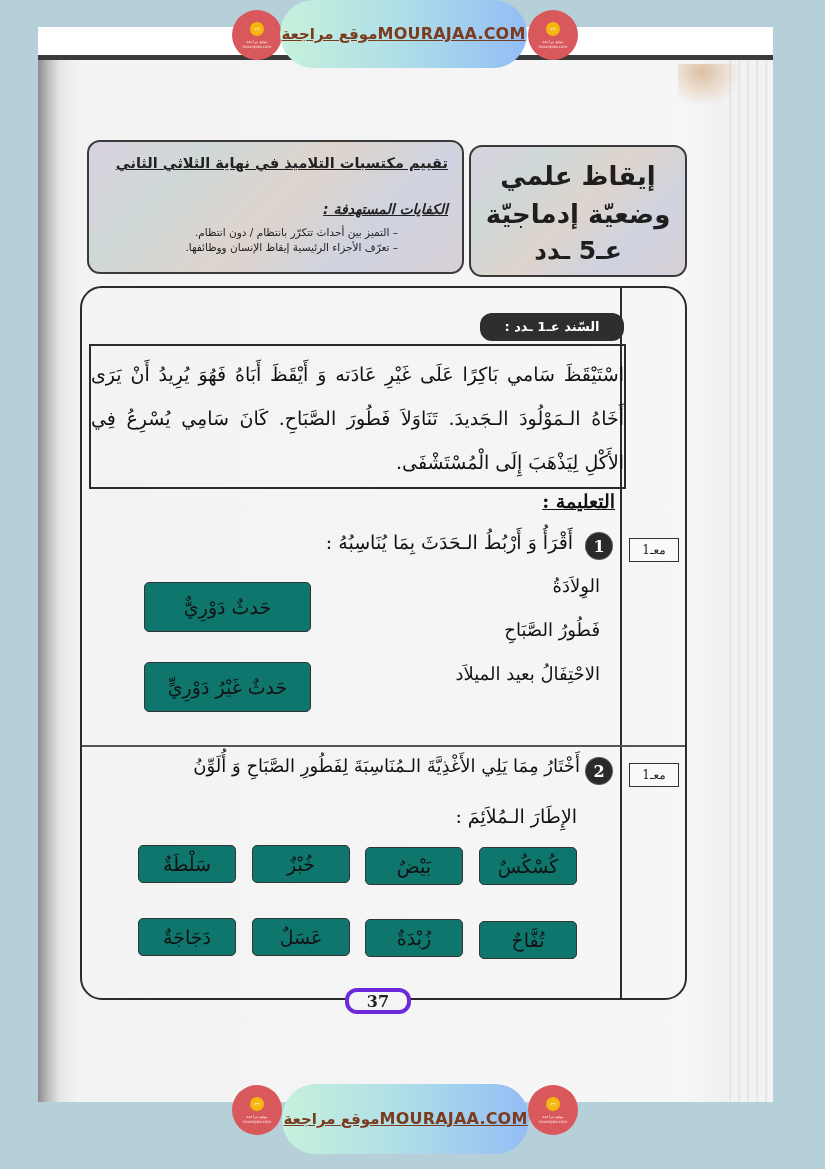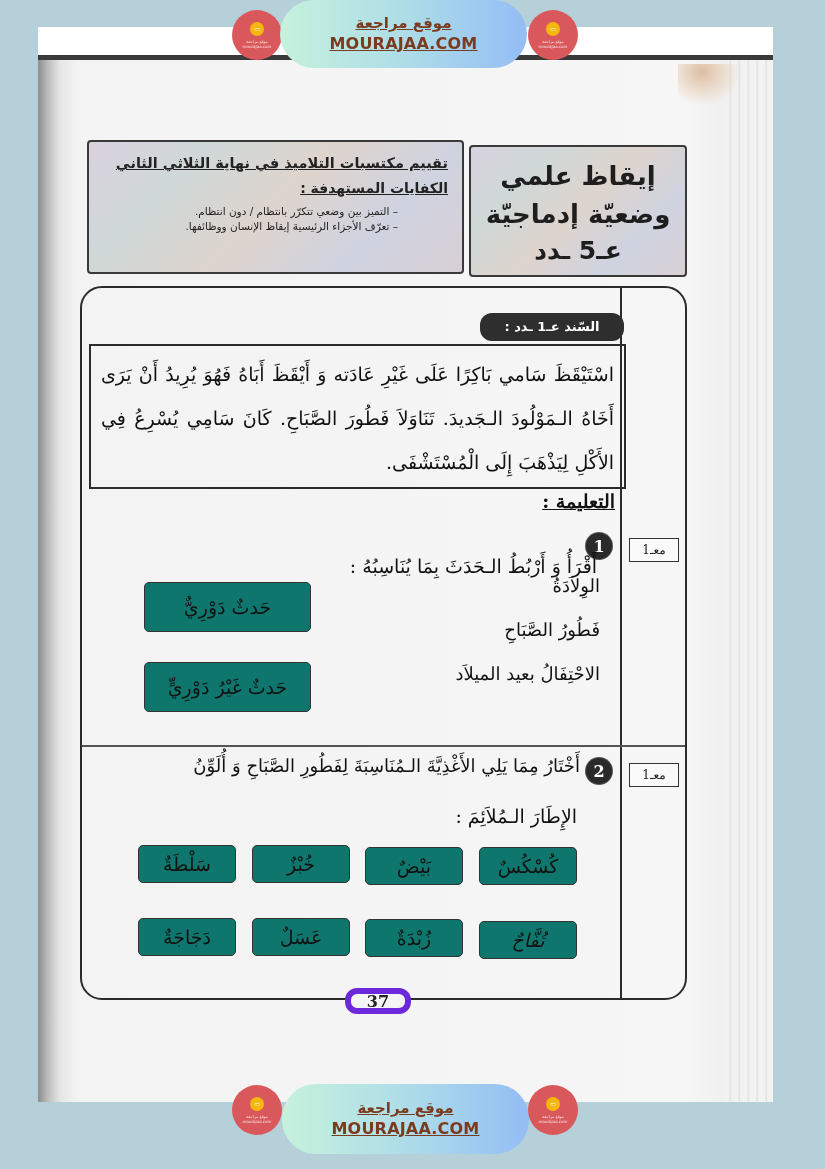--- a/index.html
+++ b/index.html
@@ -27,21 +27,21 @@
   .stain {
     position: absolute; right: 35px; top: 4px; width: 60px; height: 40px;
     background: radial-gradient(ellipse at 40% 20%, #dcbfa3 0%, rgba(230,205,180,0.6) 40%, rgba(255,255,255,0) 75%);
   }
 
   
   .banner {
     position: absolute; left: 280px; width: 247px; height: 68px;
     border-radius: 34px;
     background: linear-gradient(90deg, #c6f1dc 0%, #aedde8 50%, #93bdf5 100%);
-    display: flex; flex-direction: column; align-items: center; justify-content: center;
+    display: flex; align-items: center; justify-content: center;
   }
   .banner.top { top: 0px; }
   .banner.bottom { top: 1084px; left: 282px; height: 70px; }
   .banner .ar {
     font-family: "DejaVu Sans", sans-serif; font-weight: bold; font-size: 15px;
     color: #7a3b1e; text-decoration: underline; direction: rtl; line-height: 20px;
   }
   .banner .en {
     font-family: "DejaVu Sans", sans-serif; font-weight: bold; font-size: 16px;
     color: #7a3b1e; text-decoration: underline; line-height: 22px; letter-spacing: 0.2px;
@@ -53,49 +53,49 @@
   }
   .badge .dot {
     width: 14px; height: 14px; border-radius: 50%; background: #f5b60e;
     display: flex; align-items: center; justify-content: center;
     font-size: 6px; color: #fff; font-weight: bold;
   }
   .badge .txt { font-size: 4px; color: #fbe4e4; margin-top: 3px; line-height: 5px; text-align: center; }
 
   
   .box {
-    position: absolute; border: 2px solid #3a3a3a; border-radius: 4px;
+    position: absolute; border: 2px solid #3a3a3a; border-radius: 13px;
     background: linear-gradient(135deg, #d9d2df 0%, #cfd8d7 25%, #ded4cd 50%, #cfd3e0 75%, #d8d0d6 100%);
   }
   .title-box { left: 469px; top: 145px; width: 218px; height: 132px; direction: rtl; text-align: center; }
   .title-box .l1, .title-box .l2 { font-weight: bold; font-size: 26px; color: #1e1e1e; line-height: 38px; }
   .title-box .l1 { margin-top: 10px; }
   .title-box .l3 { font-weight: bold; font-size: 25px; color: #1e1e1e; line-height: 36px; }
   .obj-box { left: 87px; top: 140px; width: 377px; height: 134px; direction: rtl; padding: 10px 14px; }
   .obj-box .heading { font-weight: bold; font-size: 14.5px; text-decoration: underline; color: #222; line-height: 22px; }
-  .obj-box .sub { font-weight: bold; font-size: 14px; text-decoration: underline; color: #222; margin-top: 4px; line-height: 20px; }
+  .obj-box .sub { font-weight: bold; font-size: 14px; text-decoration: underline; color: #222; margin-top: 25px; line-height: 20px; font-style: italic; }
   .obj-box .items { margin-top: 6px; padding-right: 50px; }
   .obj-box .item { font-size: 10.5px; color: #222; line-height: 15px; }
 
   
   .frame {
     position: absolute; left: 80px; top: 286px; width: 607px; height: 714px;
     border: 2px solid #2b2b2b; border-radius: 22px;
   }
   .frame .vdiv { position: absolute; left: 538px; top: 0; width: 2px; height: 100%; background: #2b2b2b; }
   .frame .hdiv { position: absolute; left: 0; top: 457px; width: 100%; height: 2px; background: #555; }
 
   .sanad-tag {
     position: absolute; left: 480px; top: 313px; width: 144px; height: 28px;
     background: #2e2e2e; border-radius: 12px; color: #fff; direction: rtl;
     font-weight: bold; font-size: 13px; line-height: 28px; text-align: center;
   }
   .passage {
     position: absolute; left: 89px; top: 344px; width: 537px; height: 145px;
-    border: 2.5px solid #2b2b2b; direction: rtl; padding: 6px 10px;
+    border: 2.5px solid #2b2b2b; direction: rtl; padding: 6px 0;
     font-family: "DejaVu Serif", serif; font-size: 19px; line-height: 44px; color: #111; text-align: justify;
   }
 
   .instr-label {
     position: absolute; right: 210px; top: 490px; direction: rtl;
     font-family: "DejaVu Serif", serif; font-weight: bold; font-size: 19px; text-decoration: underline; color: #111;
   }
   .num-circle {
     position: absolute; width: 26px; height: 26px; border-radius: 50%;
     background: #2a2a2a; color: #fff; font-family: "DejaVu Serif", serif; font-weight: bold; font-size: 16px;
@@ -117,21 +117,21 @@
     position: absolute; border: 1.5px solid #333; border-radius: 5px; background: #0f766e;
     display: flex; align-items: center; justify-content: center;
     font-family: "DejaVu Serif", serif; font-size: 19px; color: #111; direction: rtl;
   }
   .cat { left: 144px; width: 167px; height: 50px; }
 
   .food { width: 98px; height: 38px; font-size: 19px; }
 
   .pagenum {
     position: absolute; left: 345px; top: 988px; width: 66px; height: 26px;
-    border: 6px solid #6d28d9; border-radius: 12px; background: #f5f5f5;
+    border: 4px solid #6d28d9; border-radius: 12px; background: #f5f5f5;
     font-family: "DejaVu Serif", serif; font-weight: bold; font-size: 16px; color: #222;
     display: flex; align-items: center; justify-content: center;
   }
 </style>
 </head>
 <body>
 
 <div class="page"></div>
 <div class="scan">
   <div class="scan-edge"></div>
@@ -153,59 +153,59 @@
 
 <div class="box title-box">
   <div class="l1">إيقاظ علمي</div>
   <div class="l2">وضعيّة إدماجيّة</div>
   <div class="l3">عـ5 ـدد</div>
 </div>
 <div class="box obj-box">
   <div class="heading">تقييم مكتسبات التلاميذ في نهاية الثلاثي الثاني</div>
   <div class="sub">الكفايات المستهدفة :</div>
   <div class="items">
-    <div class="item">– التميز بين وضعي تتكرّر بانتظام / دون انتظام.</div>
+    <div class="item">– التميز بين أحداث تتكرّر بانتظام / دون انتظام.</div>
     <div class="item">– تعرّف الأجزاء الرئيسية إيقاظ الإنسان ووظائفها.</div>
   </div>
 </div>
 
 <div class="frame">
   <div class="vdiv"></div>
   <div class="hdiv"></div>
 </div>
 
 <div class="sanad-tag">السّند عـ1 ـدد :</div>
 <div class="passage">اسْتَيْقَظَ سَامي بَاكِرًا عَلَى غَيْرِ عَادَته وَ أَيْقَظَ أَبَاهُ فَهُوَ يُرِيدُ أَنْ يَرَى أَخَاهُ الـمَوْلُودَ الـجَديدَ. تَنَاوَلاَ فَطُورَ الصَّبَاحِ. كَانَ سَامِي يُسْرِعُ فِي الأَكْلِ لِيَذْهَبَ إِلَى الْمُسْتَشْفَى.</div>
 
 <div class="instr-label">التعليمة :</div>
 
 <div class="crit" style="top:538px;">معـ1</div>
 <div class="num-circle" style="left:586px;top:533px;">1</div>
-<div class="q-text" style="right:228px;top:531px;margin-top:24px;">أَقْرَأُ وَ أَرْبُطُ الـحَدَثَ بِمَا يُنَاسِبُهُ :</div>
+<div class="q-text" style="right:252px;top:531px;">أَقْرَأُ وَ أَرْبُطُ الـحَدَثَ بِمَا يُنَاسِبُهُ :</div>
 
 <div class="event-list">
   <div class="ev">الوِلاَدَةُ</div>
   <div class="ev">فَطُورُ الصَّبَاحِ</div>
   <div class="ev">الاحْتِفَالُ بعيد الميلاَد</div>
 </div>
 
 <div class="opt cat" style="top:582px;">حَدثٌ دَوْرِيٌّ</div>
 <div class="opt cat" style="top:662px;">حَدثٌ غَيْرُ دَوْرِيٍّ</div>
 
 <div class="crit" style="top:763px;">معـ1</div>
 <div class="num-circle" style="left:586px;top:758px;">2</div>
 <div class="q-text" style="right:245px;top:718px;font-size:18px;margin-top:37px;">أَخْتَارُ مِمَا يَلِي الأَغْذِيَّةَ الـمُنَاسِبَةَ لِفَطُورِ الصَّبَاحِ وَ أُلَوِّنُ</div>
 <div class="q-text" style="right:248px;top:805px;">الإِطَارَ الـمُلاَئِمَ :</div>
 
 <div class="opt food" style="left:479px;top:847px;">كُسْكُسٌ</div>
 <div class="opt food" style="left:365px;top:847px;">بَيْضٌ</div>
 <div class="opt food" style="left:252px;top:845px;">خُبْزٌ</div>
 <div class="opt food" style="left:138px;top:845px;">سَلْطَةٌ</div>
 
-<div class="opt food" style="left:479px;top:921px;font-style:italic;">تُفَّاحٌ</div>
+<div class="opt food" style="left:479px;top:921px;">تُفَّاحٌ</div>
 <div class="opt food" style="left:365px;top:919px;">زُبْدَةٌ</div>
 <div class="opt food" style="left:252px;top:918px;">عَسَلٌ</div>
 <div class="opt food" style="left:138px;top:918px;">دَجَاجَةٌ</div>
 
 <div class="pagenum">37</div>
 
 <div class="badge" style="left:232px;top:1085px;">
   <div class="dot">▭</div>
   <div class="txt">موقع مراجعة mourajaa.com</div>
 </div>

